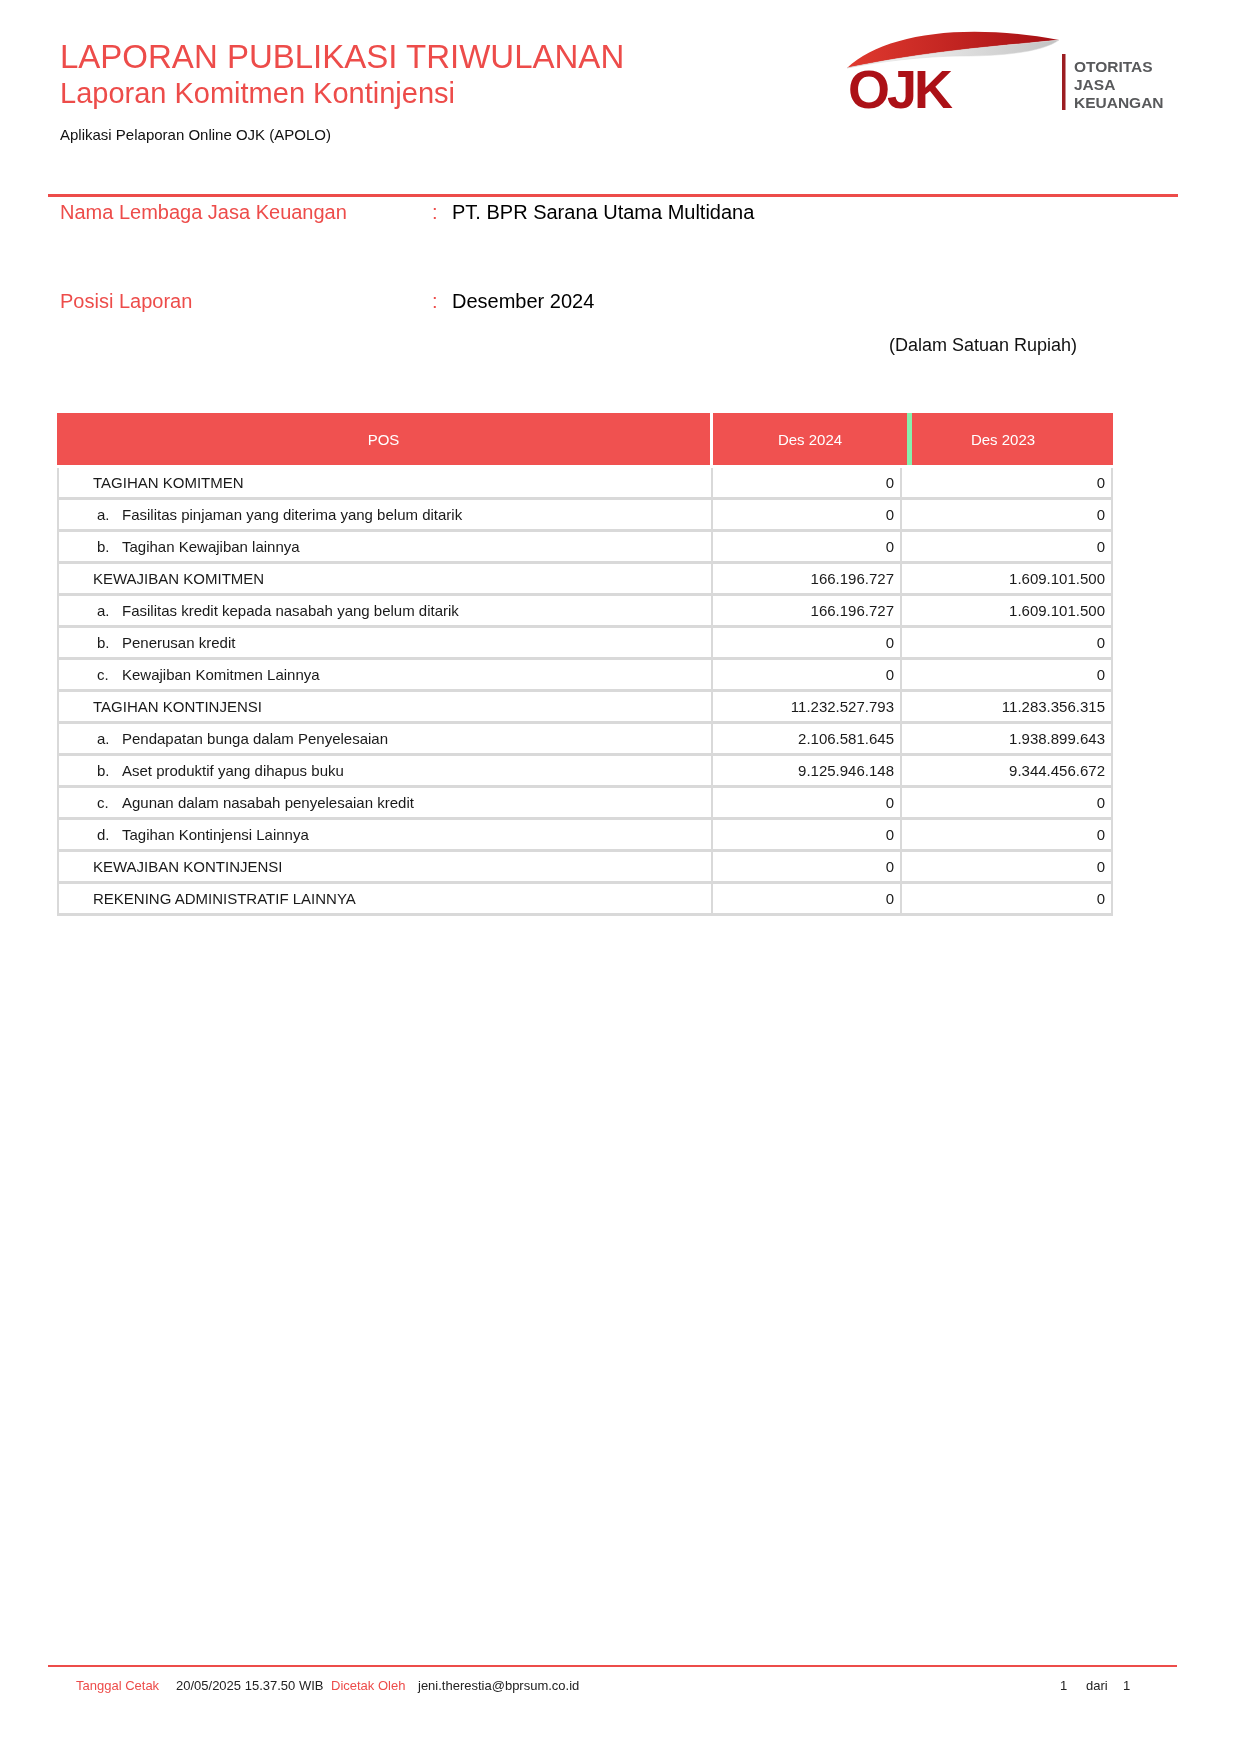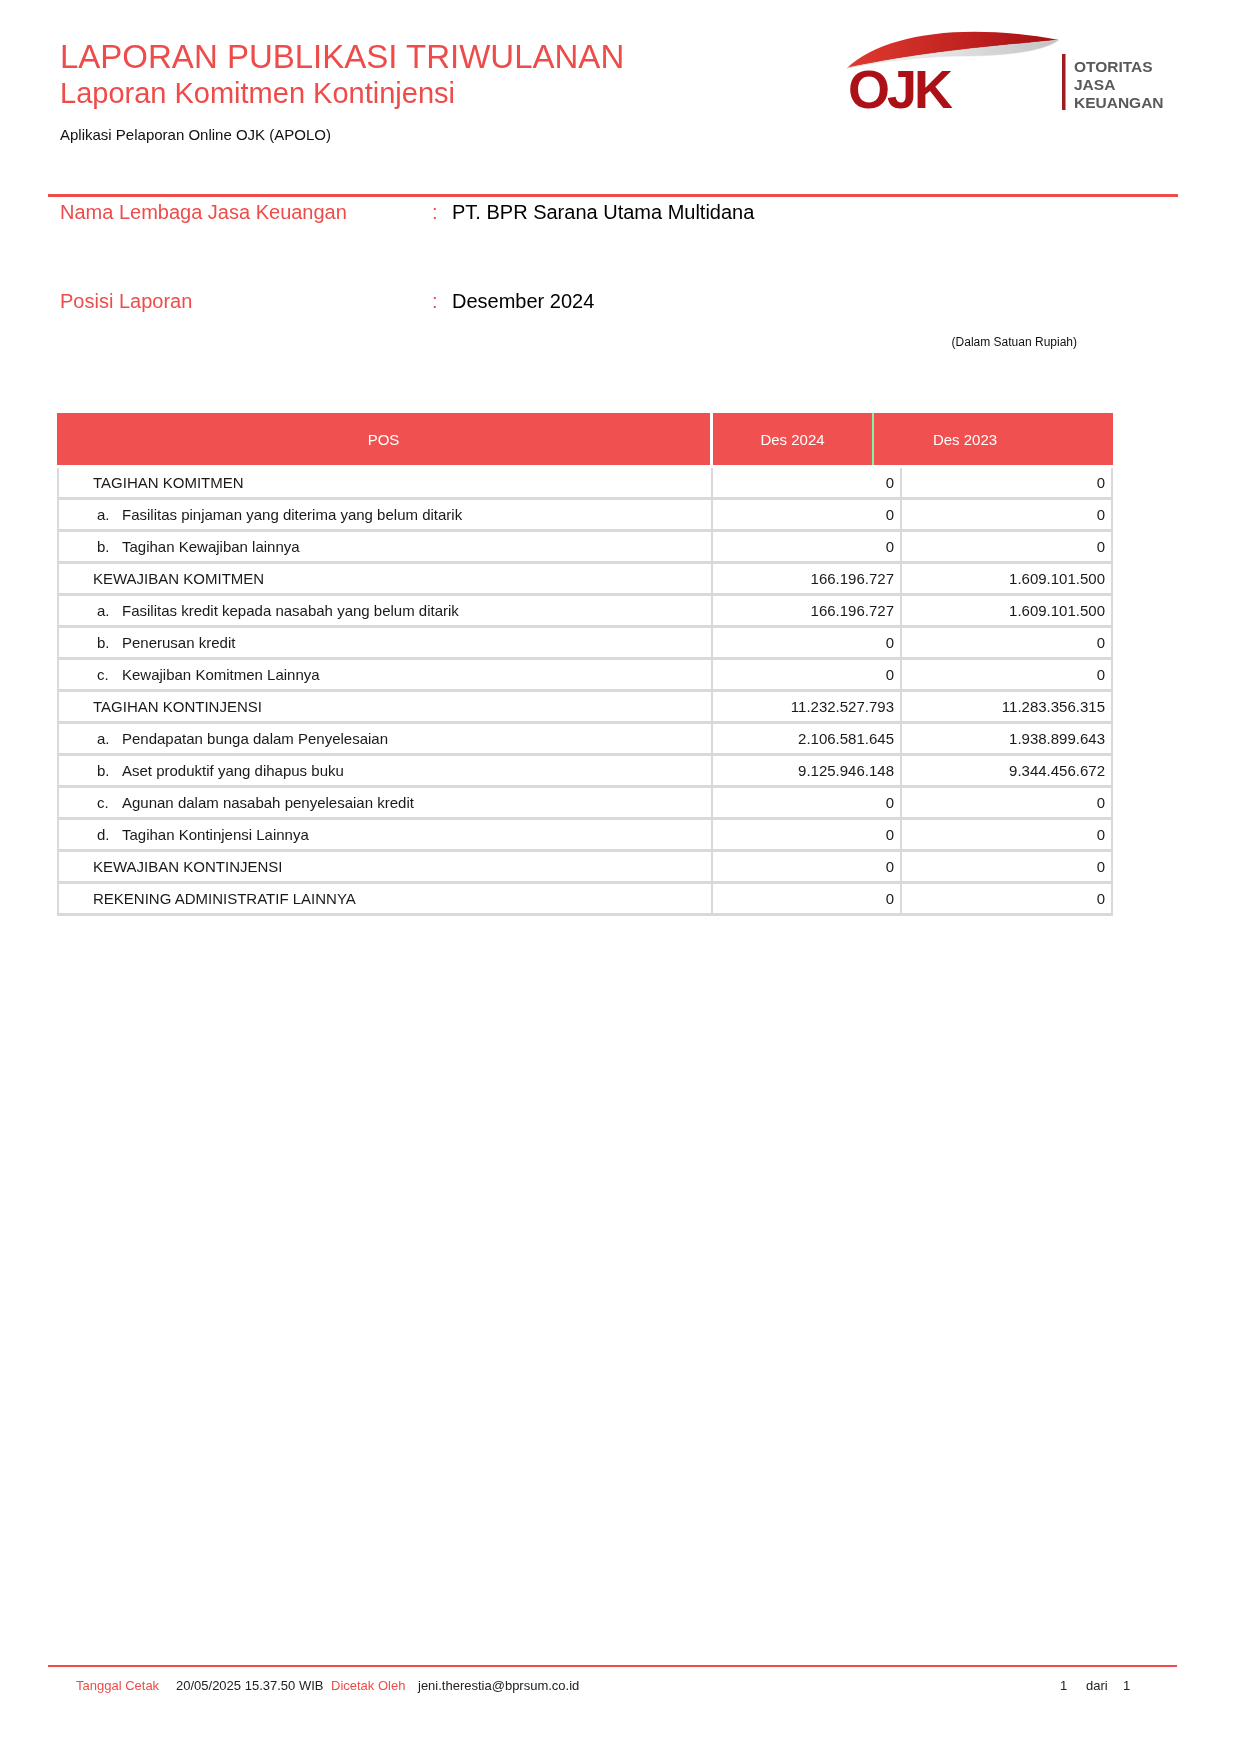--- a/index.html
+++ b/index.html
@@ -16,27 +16,27 @@
   .logo { position:absolute; left:843px; top:26px; width:320px; height:90px; }
   .rule { position:absolute; left:48px; top:194px; width:1130px; height:3px; background:var(--accent-red,#ED4C4A); }
   
   .info-row { position:absolute; left:60px; display:flex; font-size:20px; }
   .info-row .lbl { width:372px; color:var(--accent-red,#ED4C4A); }
   .info-row .sep { width:20px; color:var(--accent-red,#ED4C4A); }
   .info-row .val { color:#000; }
   .info-row.r1 { top:201px; }
   .info-row.r2 { top:262px;margin-top:28px; }
   
-  .unit-note { position:absolute; top:335px; right:164px; font-size:12px; color:#111; }
+  .unit-note { position:absolute; top:335px; right:164px; font-size:18px; color:#111; }
   .report-table { position:absolute; left:57px; top:413px; width:1056px; }
   .report-table * { box-sizing:border-box; }
   .t-head { display:flex; height:52px; background:var(--table-header-red,#F05150); color:#fff; }
   .th { display:flex; align-items:center; justify-content:center; font-size:15px; }
   .th.pos { width:656px; border-right:3px solid #fff; }
-  .th.v1 { width:161px; border-right:2px solid #86efac; }
+  .th.v1 { width:199px; border-right:5px solid #86efac; }
   .th.v2 { width:182px; }
   .t-body { margin-top:3px; border-left:2px solid var(--border-gray,#D9D9D9); border-right:2px solid var(--border-gray,#D9D9D9); }
   .t-row { display:flex; height:32px; background:#fff; border-bottom:3px solid var(--border-gray,#D9D9D9); font-size:15px; }
   .t-cell { display:flex; align-items:center; }
   .t-cell.pos { width:654px; border-right:2px solid var(--border-gray,#D9D9D9); }
   .t-cell.pos.level0 { padding-left:34px; }
   .t-cell.pos.level1 { padding-left:38px; }
   .t-cell.pos .prefix { display:inline-block; width:25px; }
   .t-cell.v1 { width:189px; justify-content:flex-end; padding-right:6px; border-right:2px solid var(--border-gray,#D9D9D9); }
   .t-cell.v2 { width:209px; justify-content:flex-end; padding-right:6px; }

